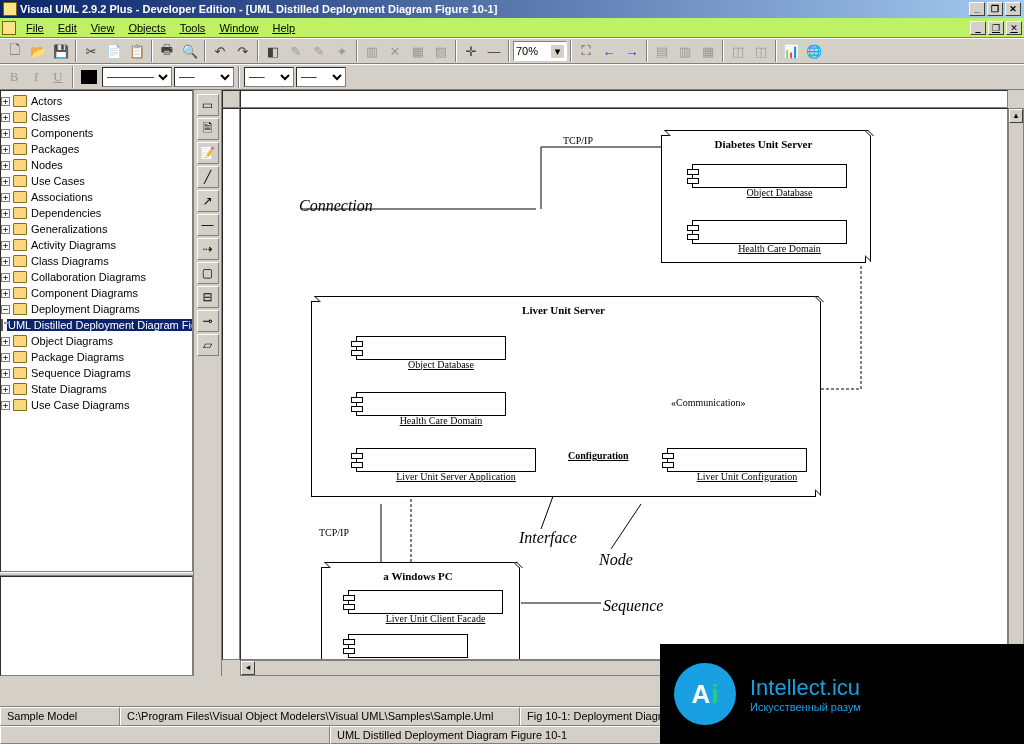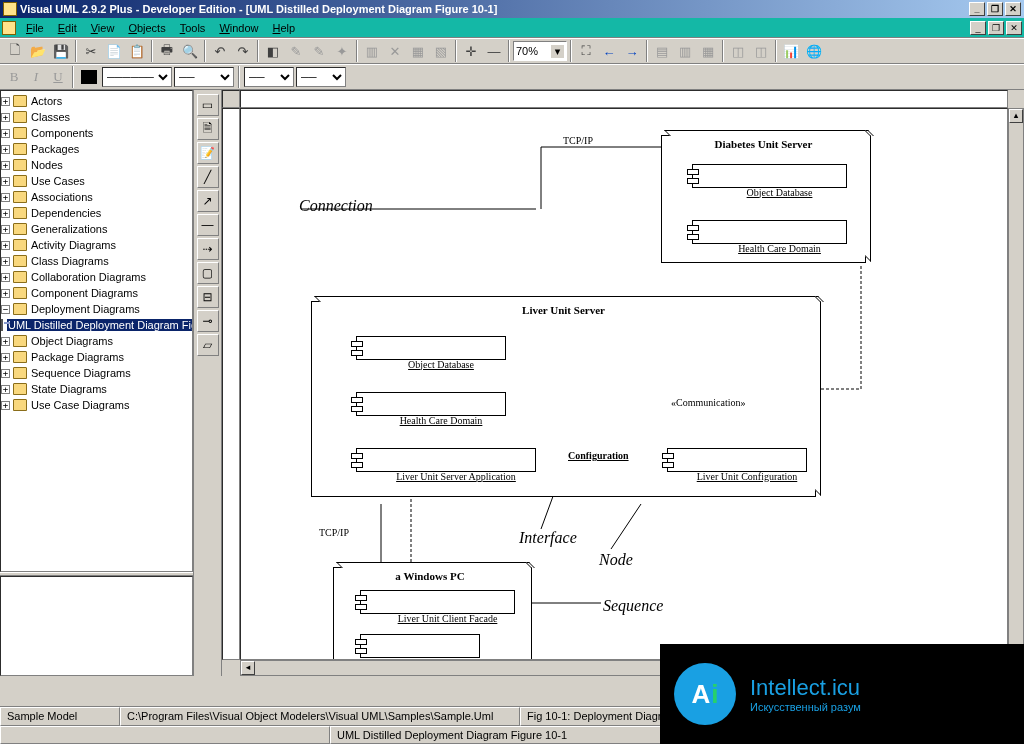--- a/index.html
+++ b/index.html
@@ -2,21 +2,21 @@
 <html><head>
 <meta charset="utf-8">
 <style>
   * { box-sizing: border-box; margin: 0; padding: 0; }
   body { font-family: "Tahoma","MS Sans Serif",Arial,sans-serif; font-size: 11px; background: #d4d0c8; width: 1024px; height: 744px; overflow: hidden; position: relative; }
   .titlebar { background: linear-gradient(to right,#0a246a,#a6caf0); color: #fff; height: 18px; display: flex; align-items: center; padding: 0 3px; font-weight: bold; font-size: 11px; }
   .titlebar .ticon { width: 14px; height: 14px; background: #ffe38b; margin-right: 3px; display: inline-block; border: 1px solid #806000; }
   .title-text { flex: 1; }
   .winbtns { display: flex; gap: 2px; }
   .winbtn { width: 16px; height: 14px; background: #d4d0c8; border: 1px solid #fff; border-right-color: #404040; border-bottom-color: #404040; font-family: Arial; font-size: 9px; text-align: center; line-height: 12px; color: #000; cursor: default; }
-  .menubar { background: #14b8a6; height: 20px; display: flex; align-items: center; padding: 0 2px; border-bottom: 1px solid #808080; font-size: 11px; position: relative; }
+  .menubar { background: #bef264; height: 20px; display: flex; align-items: center; padding: 0 2px; border-bottom: 1px solid #808080; font-size: 11px; position: relative; text-decoration: underline; }
   .menubar .menu-icon { width: 14px; height: 14px; background: #ffe38b; margin-right: 3px; display: inline-block; border: 1px solid #806000; }
   .menubar .mitem { padding: 2px 7px; cursor: default; }
   .menubar .mitem u { text-decoration: underline; }
   .menubar .mdi-btns { margin-left: auto; display: flex; gap: 2px; }
   .toolbar { background: #d4d0c8; height: 26px; display: flex; align-items: center; border-top: 1px solid #fff; border-bottom: 1px solid #808080; padding: 0 4px; gap: 1px; }
   .tbtn { width: 22px; height: 22px; display: flex; align-items: center; justify-content: center; border: 1px solid transparent; cursor: default; font-size: 13px; color: #404040; }
   .tbtn.disabled { color: #999; }
   .tsep { width: 2px; height: 22px; border-left: 1px solid #808080; border-right: 1px solid #fff; margin: 0 2px; }
   .zoom-combo { height: 20px; border: 1px solid #808080; border-right-color: #fff; border-bottom-color: #fff; background: #fff; display: inline-flex; align-items: center; padding: 0 2px; font-size: 11px; }
   .zoom-combo .dd { width: 14px; text-align: center; background: #d4d0c8; border-left: 1px solid #fff; margin-left: 12px; }
@@ -383,21 +383,21 @@
           <div class="comp-label">Liver Unit Configuration</div>
         </div>
         <div class="ster" style="left:256px;top:148px;font-weight:bold;text-decoration:underline">Configuration</div>
       </div>
 
       <div class="ster" style="left:430px;top:288px">«Communication»</div>
       <div class="ann" style="left:278px;top:420px">Interface</div>
       <div class="ann" style="left:358px;top:442px">Node</div>
       <div class="ster" style="left:78px;top:418px">TCP/IP</div>
 
-      <div class="node3d" style="left:92px;top:458px;width:194px;height:106px">
+      <div class="node3d" style="left:80px;top:458px;width:194px;height:106px">
         <div class="node-title">a Windows PC</div>
         <div class="comp" style="left:26px;top:22px;width:155px;height:24px">
           <div class="comp-lugs">
               <div class="lug" style="top:4px"></div>
               <div class="lug" style="top:13px"></div>
             </div>
           <div class="comp-label">Liver Unit Client Facade</div>
         </div>
         <div class="comp" style="left:26px;top:66px;width:120px;height:24px">
           <div class="comp-lugs">

